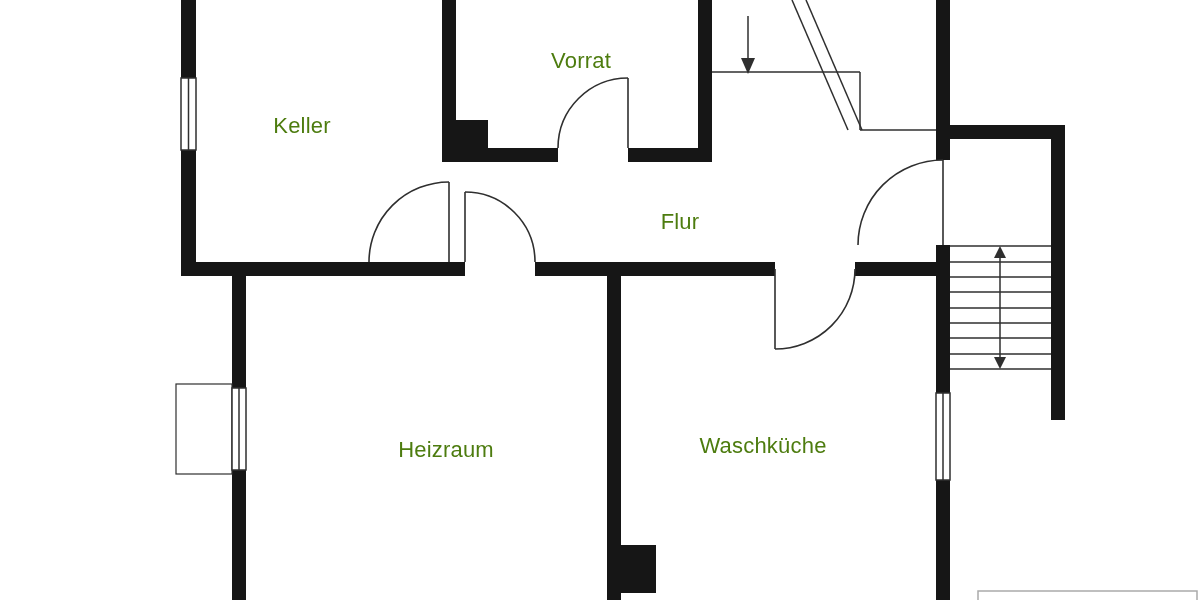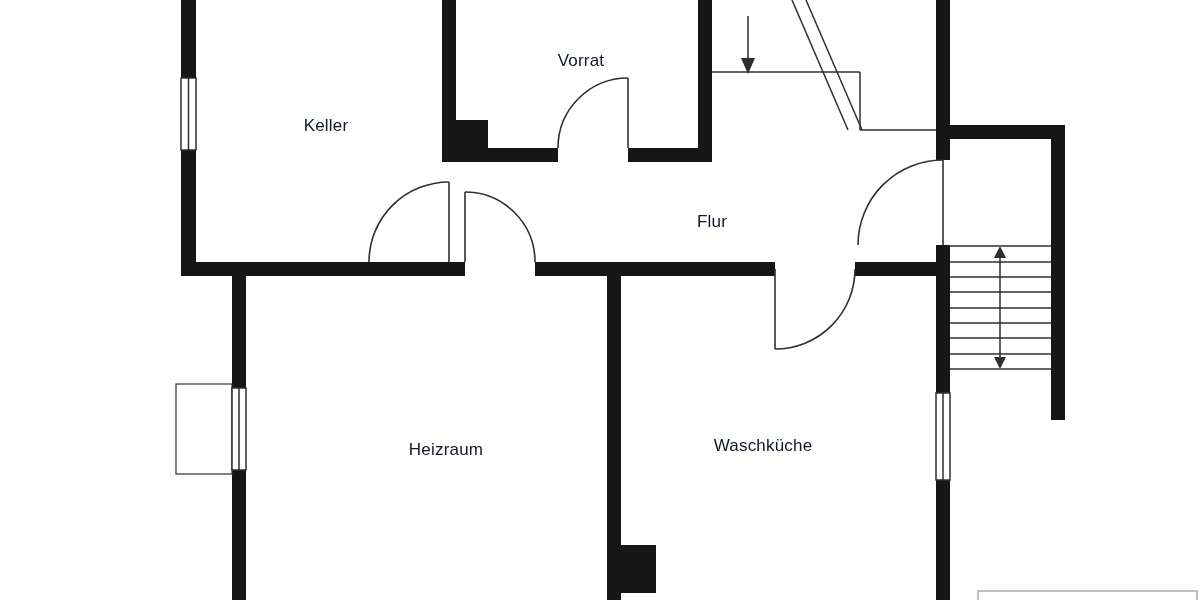--- a/index.html
+++ b/index.html
@@ -3,21 +3,21 @@
 <meta charset="utf-8">
 <style>
   html,body{margin:0;padding:0;background:#ffffff;}
   .stage{
     position:relative;width:1200px;height:600px;background:#ffffff;overflow:hidden;
     font-family:"Liberation Sans", sans-serif;
   }
   .stage svg{position:absolute;left:0;top:0;}
   .room-label{
     position:absolute;transform:translate(-50%,-50%);
-    font-size:17px;color:#0f172a;white-space:nowrap;letter-spacing:.2px;
+    font-size:22px;color:#4d7c0f;white-space:nowrap;letter-spacing:.2px;
   }
 </style>
 </head>
 <body>
 
 <div class="stage">
 
   <svg width="1200" height="600" viewBox="0 0 1200 600">
 
     <g fill="#161616">
@@ -123,19 +123,19 @@
       <line x1="806" y1="0" x2="862" y2="130"></line>
       <g fill="#2f2f2f">
         <line x1="748" y1="16" x2="748" y2="62"></line>
         <polygon points="741,58 755,58 748,74" stroke="none"></polygon>
       </g>
     </g>
 
     <rect x="978" y="591" width="219" height="20" fill="#ffffff" stroke="#aaaaaa" stroke-width="1.5"></rect>
   </svg>
 
-  <div class="room-label" style="left:326px;top:126px">Keller</div>
+  <div class="room-label" style="left:302px;top:126px">Keller</div>
   <div class="room-label" style="left:581px;top:61px">Vorrat</div>
-  <div class="room-label" style="left:712px;top:222px">Flur</div>
+  <div class="room-label" style="left:680px;top:222px">Flur</div>
   <div class="room-label" style="left:446px;top:450px">Heizraum</div>
   <div class="room-label" style="left:763px;top:446px">Waschküche</div>
 
 </div>
 
 </body></html>

